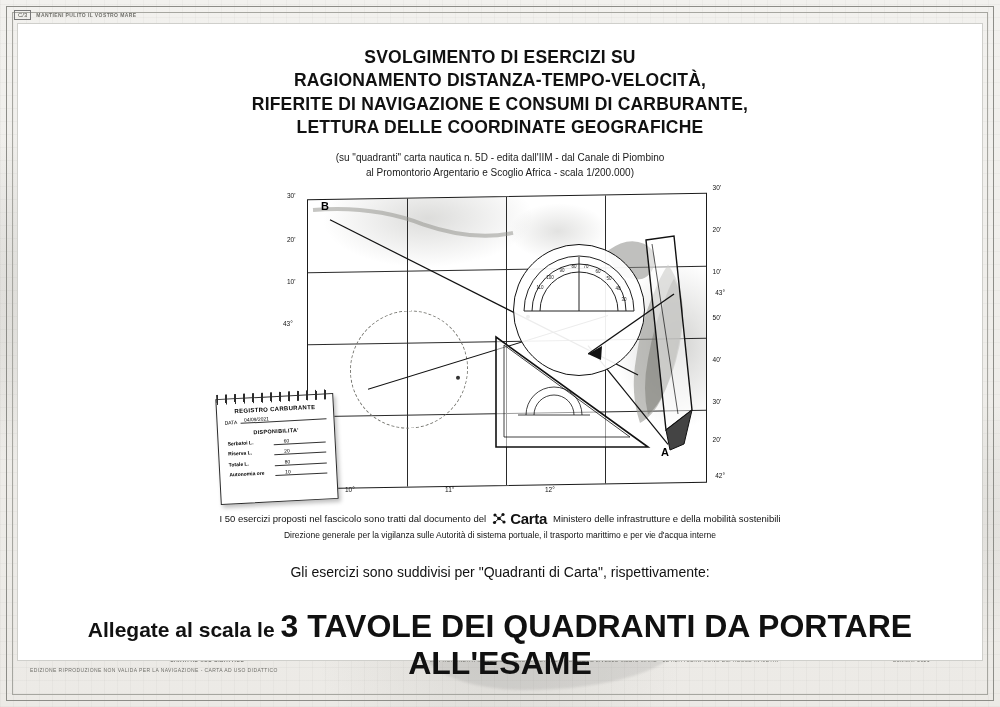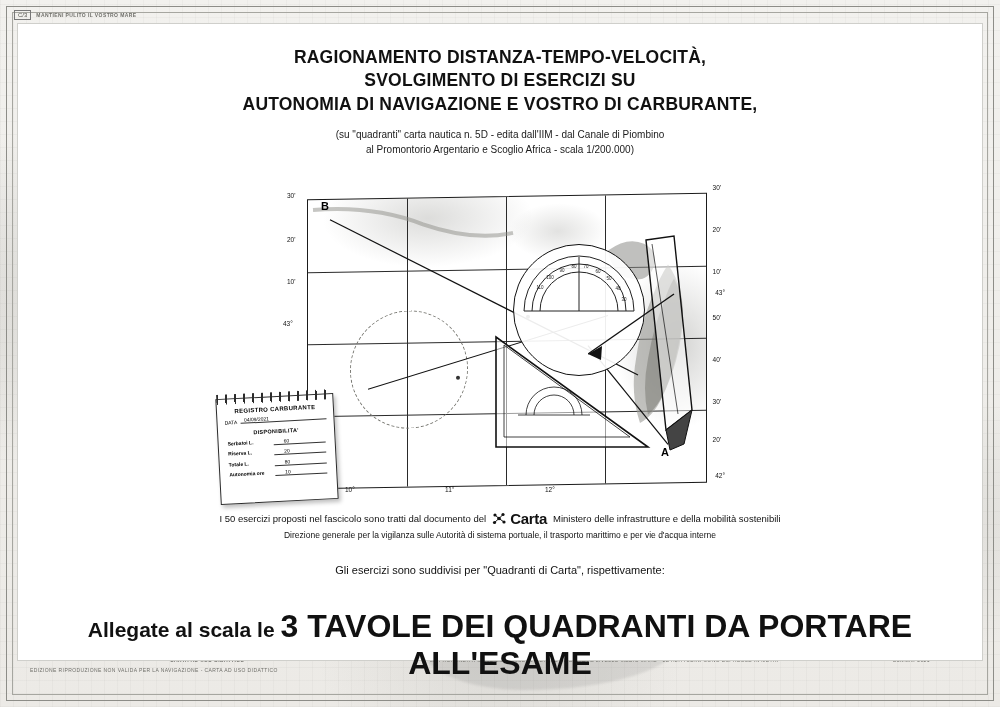--- a/index.html
+++ b/index.html
@@ -140,21 +140,21 @@
   #notepad .np-item .ln i{position:absolute;left:10px;bottom:0;font-style:normal;}
 
   
   #mims-block{position:absolute;left:0;right:0;top:486px;text-align:center;}
   #mims-line1{font-size:9.5px;color:#111;display:flex;align-items:center;justify-content:center;gap:6px;}
   #mims-logo{display:inline-flex;align-items:center;gap:3px;}
   #mims-logo .mark{width:15px;height:13px;position:relative;}
   #mims-logo .word{font-size:15px;font-weight:bold;color:#111;letter-spacing:-.3px;}
   #mims-line2{font-size:8.5px;color:#111;margin-top:3px;}
 
-  #quad-note{position:absolute;left:0;right:0;top:540px;text-align:center;font-size:11px;color:#111;}
+  #quad-note{position:absolute;left:0;right:0;top:540px;text-align:center;font-size:14px;color:#111;}
   #quad-list{position:absolute;left:0;right:0;top:558px;text-align:center;font-size:11px;font-weight:bold;color:#111;letter-spacing:.1px;}
   #final-line{position:absolute;left:0;right:0;top:584px;text-align:center;font-size:21px;font-weight:bold;color:#111;}
   #final-line .big{font-size:32px;}
 
   
   #bottom-strip{position:absolute;left:0;right:0;bottom:14px;height:34px;}
 </style>
 </head>
 <body>
 
@@ -198,23 +198,24 @@
     <span class="tiny-grey b" style="left:170px;top:-2px;">CARTA AD USO DIDATTICO</span>
     <span class="tiny-grey" style="left:430px;top:-2px;">LE PROFONDITÀ SONO ESPRESSE IN METRI E RIFERITE AL LIVELLO MEDIO MARE - LE ALTITUDINI SONO ESPRESSE IN METRI</span>
     <span class="tiny-grey" style="right:70px;top:-2px;">Edizione 2021</span>
     <span class="tiny-grey b" style="right:26px;top:-4px;font-size:7px;">5/D</span>
   </div>
 </div>
 
 <div id="sheet">
 
   <h1 id="doc-title">
+    <span class="l">SVOLGIMENTO DI ESERCIZI SU</span>
     <span class="l">RAGIONAMENTO DISTANZA-TEMPO-VELOCITÀ,</span>
-    <span class="l">SVOLGIMENTO DI ESERCIZI SU</span>
-    <span class="l">AUTONOMIA DI NAVIGAZIONE E VOSTRO DI CARBURANTE,</span>
+    <span class="l">RIFERITE DI NAVIGAZIONE E CONSUMI DI CARBURANTE,</span>
+    <span class="l">LETTURA DELLE COORDINATE GEOGRAFICHE</span>
   </h1>
 
   <div id="doc-subtitle">
     <span class="l">(su "quadranti" carta nautica n. 5D - edita dall'IIM - dal Canale di Piombino</span>
     <span class="l">al Promontorio Argentario e Scoglio Africa - scala 1/200.000)</span>
   </div>
 
   <div id="quad-wrap">
 
     <div id="quad-map">

